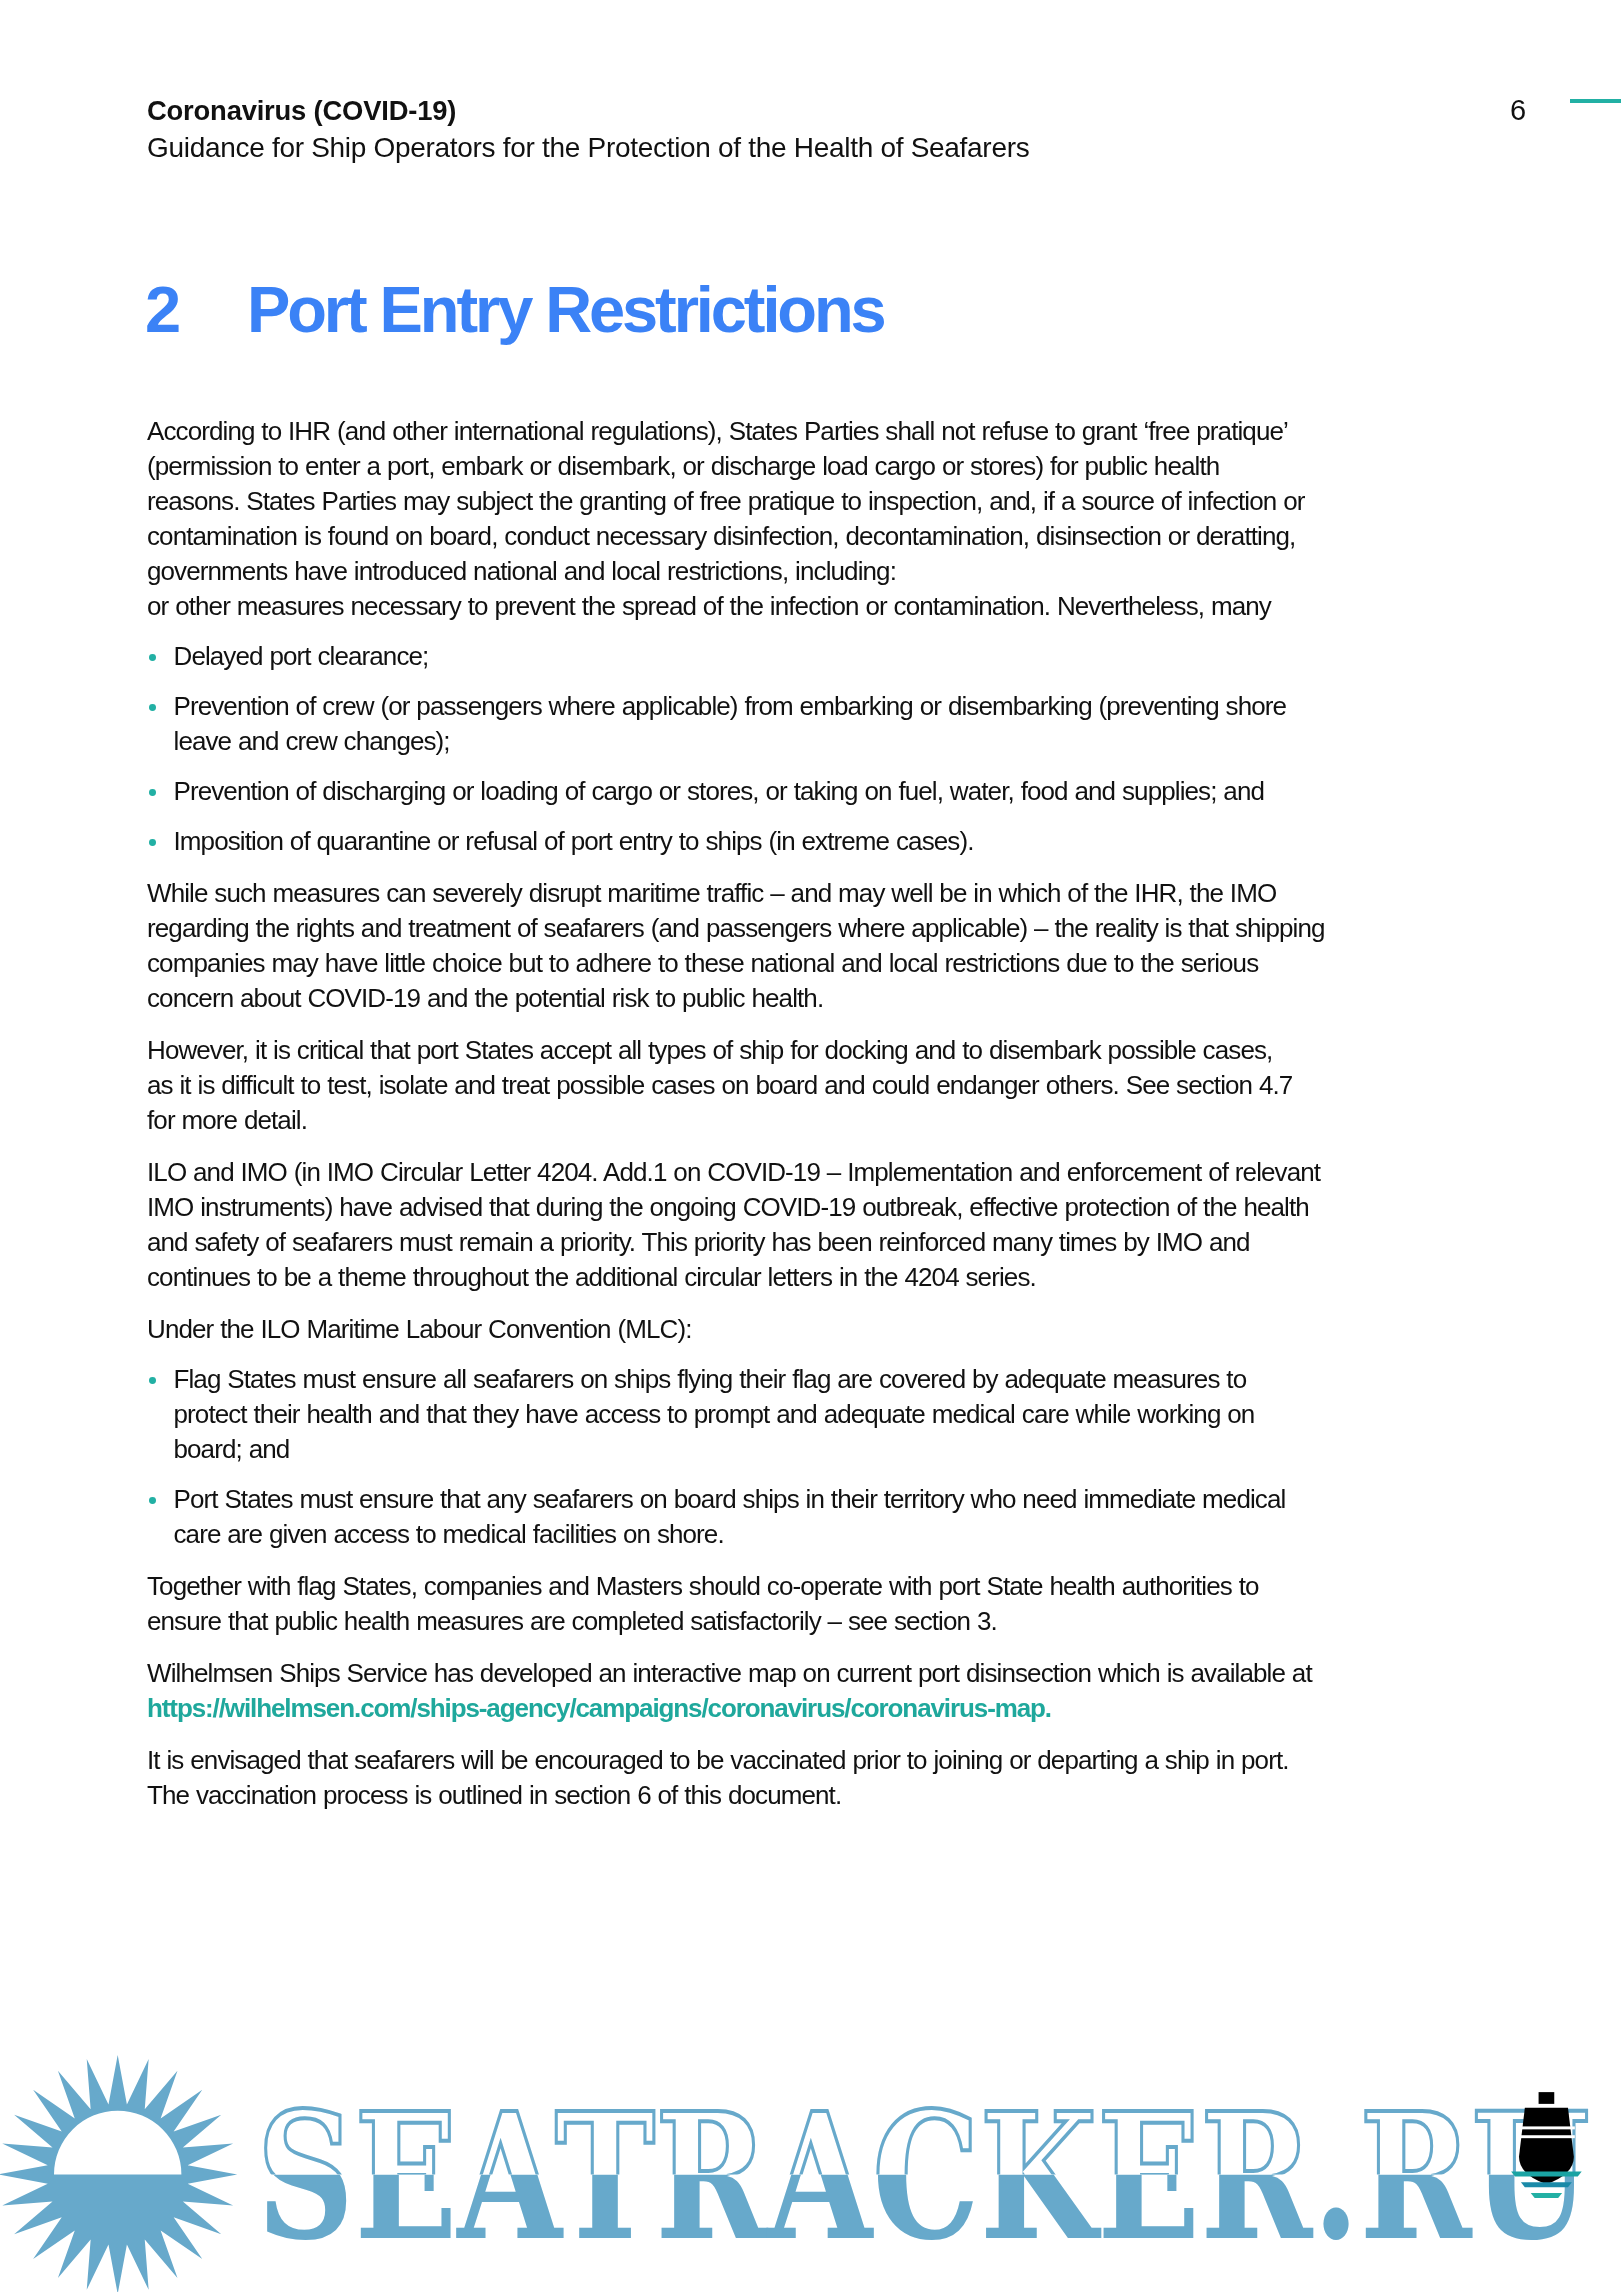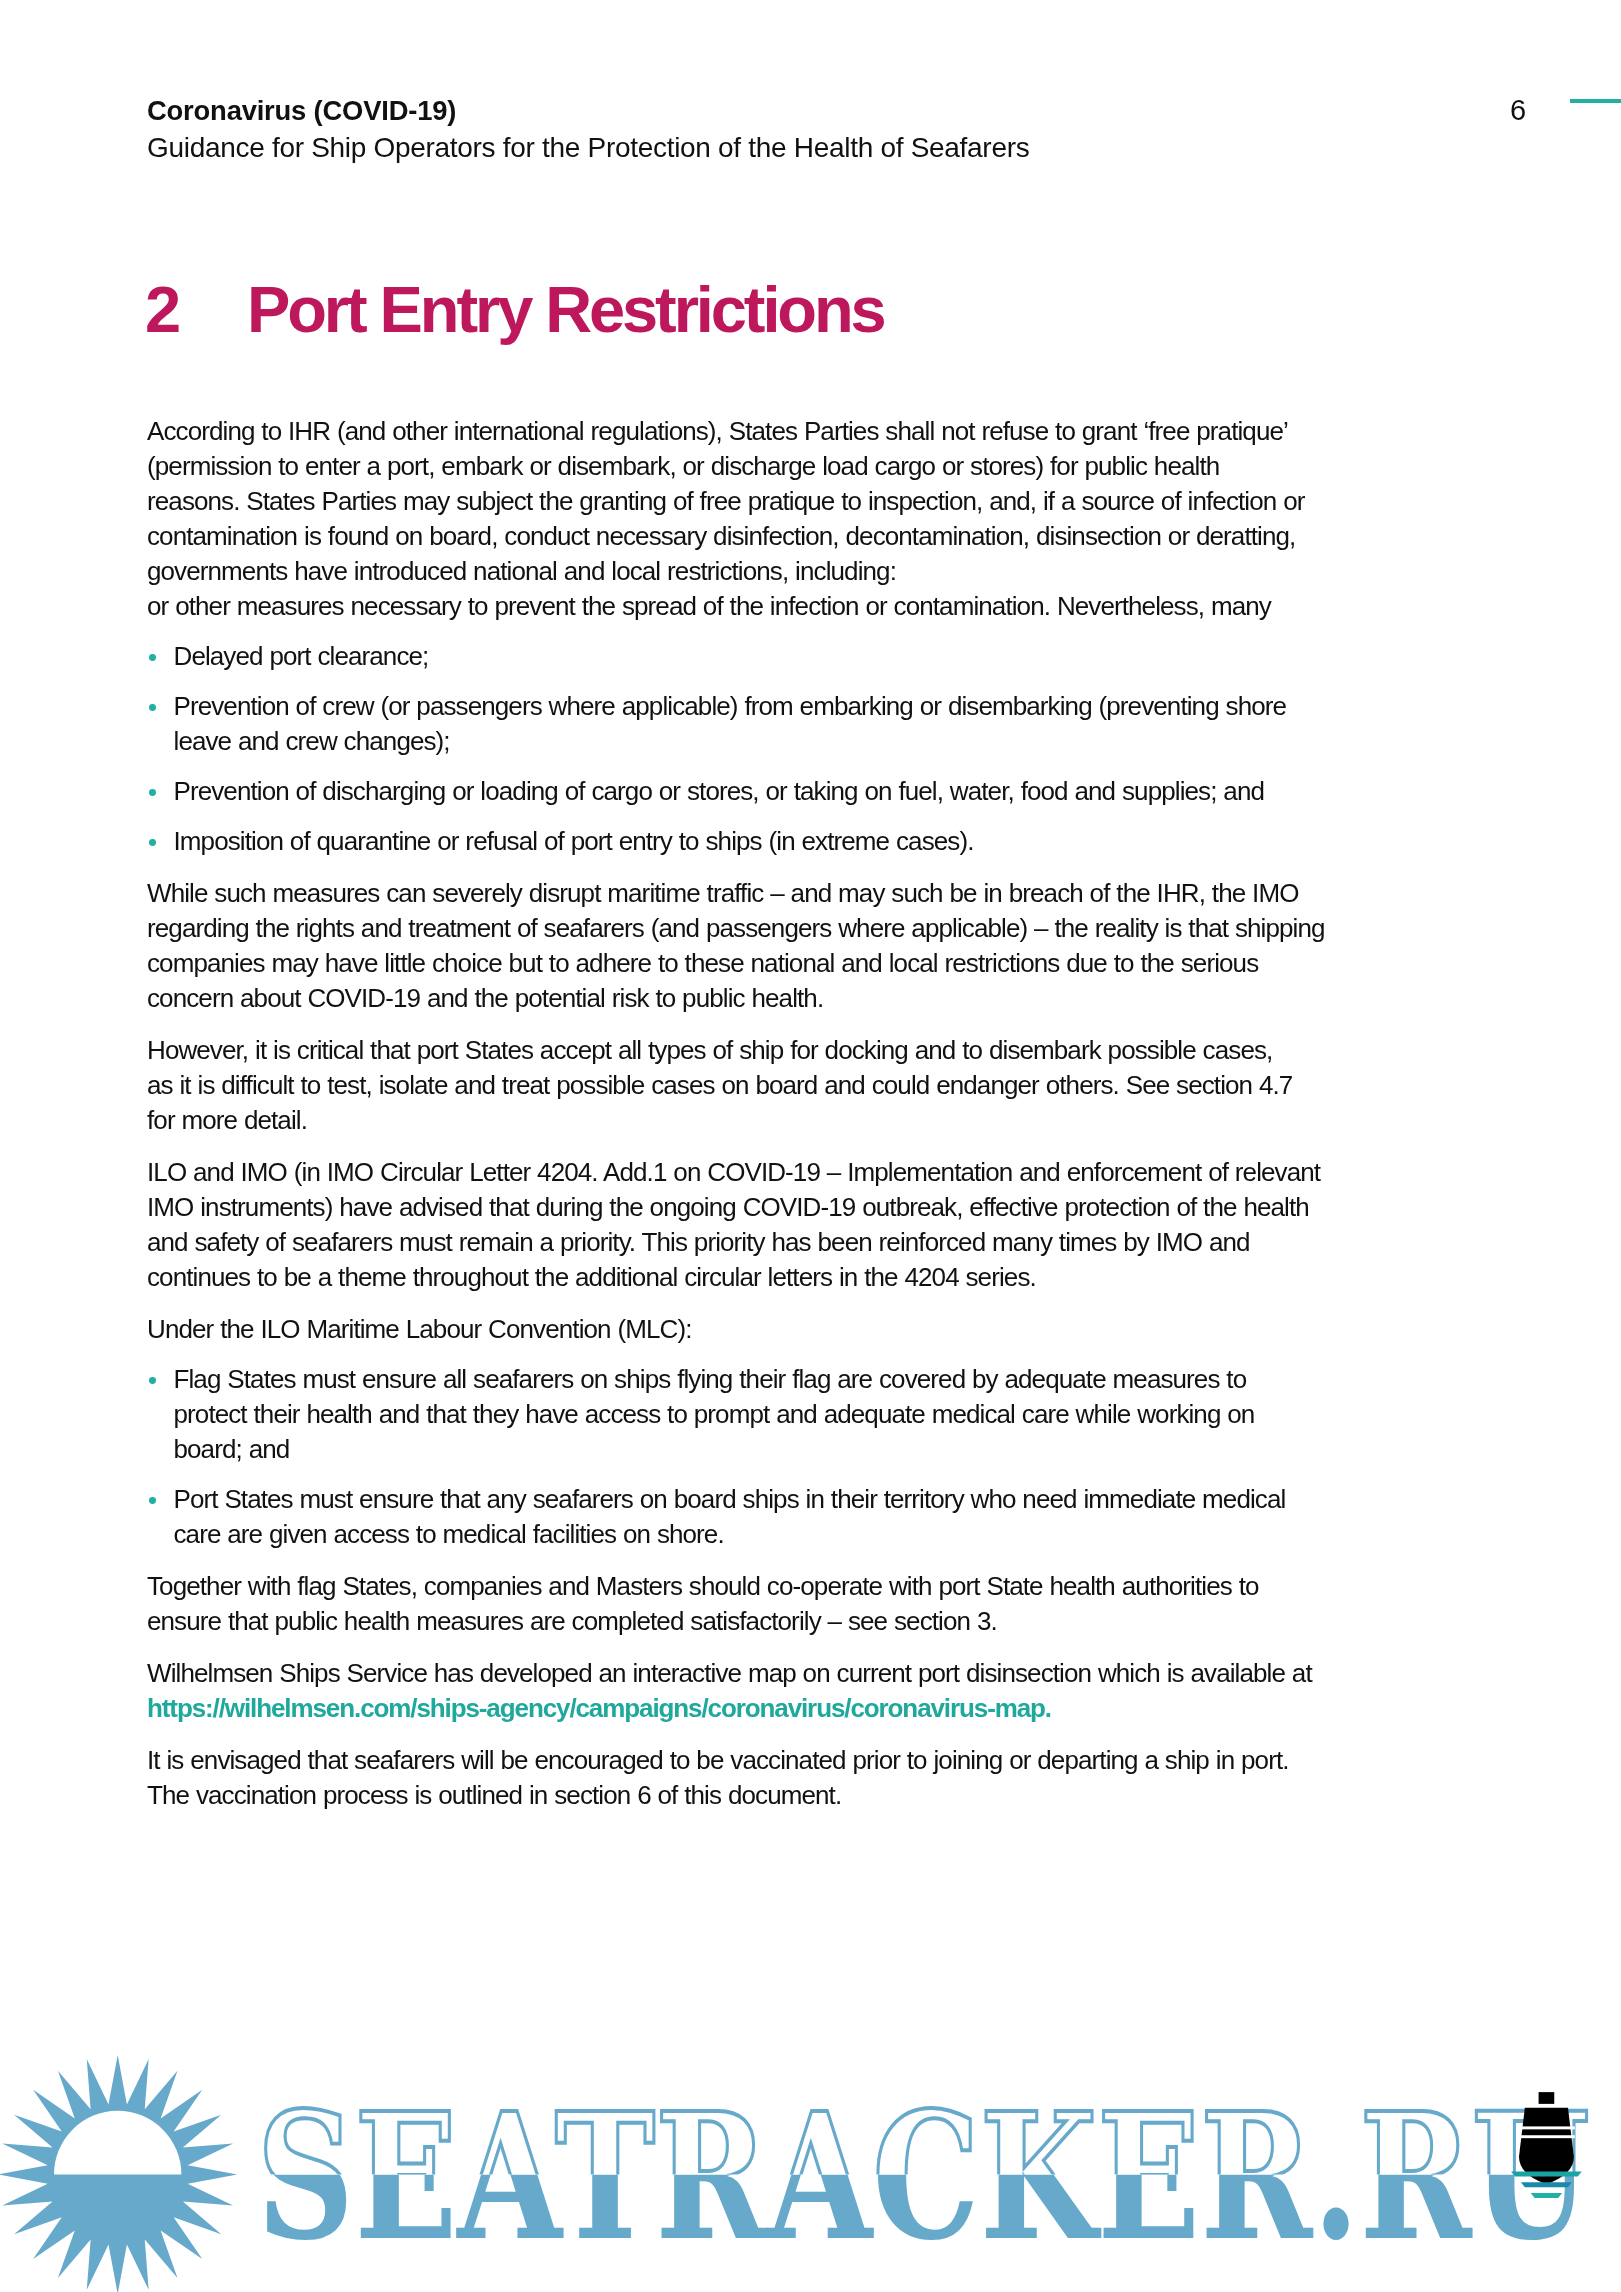--- a/index.html
+++ b/index.html
@@ -2,21 +2,21 @@
 <html><head>
 <meta charset="utf-8">
 <style>
   html, body { margin: 0; padding: 0; background: #ffffff; }
   body { width: 1621px; height: 2293px; position: relative; overflow: hidden; font-family: "Liberation Sans", sans-serif; color: #111111; }
   .abs { position: absolute; }
   .hdr-title { left: 147px; top: 94px; font-size: 27.4px; font-weight: bold; letter-spacing: -0.2px; white-space: nowrap; line-height: 33px; }
   .hdr-sub { left: 147px; top: 131px; font-size: 28px; letter-spacing: -0.3px; white-space: nowrap; line-height: 33px; }
   .page-num { left: 1510px; top: 94px; font-size: 29px; line-height: 33px; }
   .accent-rule { left: 1570px; top: 99px; width: 51px; height: 3.9px; background: #22b0a4; }
-  .section-heading { left: 145px; top: 271px; font-size: 65px; font-weight: bold; color: #be185d; letter-spacing: -3.1px; white-space: nowrap; line-height: 78px; }
+  .section-heading { left: 145px; top: 271px; font-size: 65px; font-weight: bold; color: #3b82f6; letter-spacing: -3.1px; white-space: nowrap; line-height: 78px; }
   .section-heading .num { display: inline-block; width: 102px; }
   .body { left: 147px; top: 397px; width: 1353px; font-size: 26px; letter-spacing: -0.9px; word-spacing: 0.5px; }
   .line { display: block; height: 35px; line-height: 35px; white-space: nowrap; }
   .para { margin: 17px 0 15px 0; }
   .bullet { position: relative; padding-left: 26.5px; margin: 0 0 15px 0; }
   .dot { position: absolute; left: 2px; top: 14.7px; width: 6.9px; height: 6.9px; border-radius: 50%; background: #22b0a4; }
   .link { color: #1fa89c; font-weight: bold; letter-spacing: -1.1px; }
   .watermark { left: 0; top: 2049px; width: 1621px; height: 244px; }
 </style>
 </head>
@@ -56,21 +56,21 @@
       <span class="dot"></span>
       <span class="line">Prevention of discharging or loading of cargo or stores, or taking on fuel, water, food and supplies; and</span>
     </div>
     <div class="bullet">
       <span class="dot"></span>
       <span class="line">Imposition of quarantine or refusal of port entry to ships (in extreme cases).</span>
     </div>
   </div>
 
   <div class="para">
-    <span class="line">While such measures can severely disrupt maritime traffic – and may such be in breach of the IHR, the IMO</span>
+    <span class="line">While such measures can severely disrupt maritime traffic – and may well be in which of the IHR, the IMO</span>
     <span class="line">regarding the rights and treatment of seafarers (and passengers where applicable) – the reality is that shipping</span>
     <span class="line">companies may have little choice but to adhere to these national and local restrictions due to the serious</span>
     <span class="line">concern about COVID-19 and the potential risk to public health.</span>
   </div>
 
   <div class="para">
     <span class="line">However, it is critical that port States accept all types of ship for docking and to disembark possible cases,</span>
     <span class="line">as it is difficult to test, isolate and treat possible cases on board and could endanger others. See section 4.7</span>
     <span class="line">for more detail.</span>
   </div>

